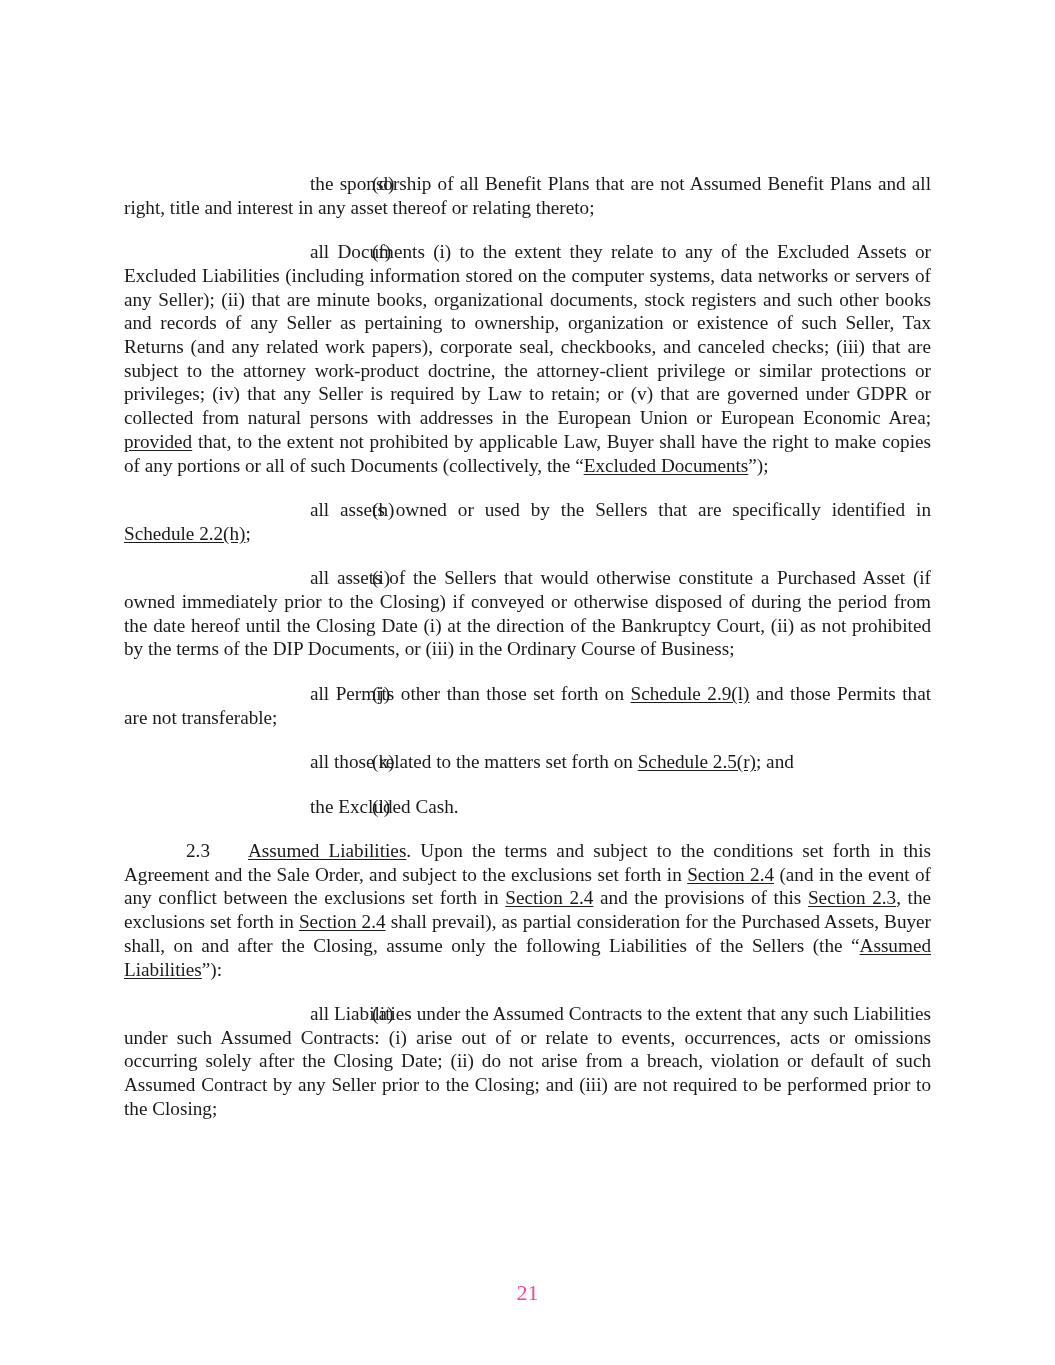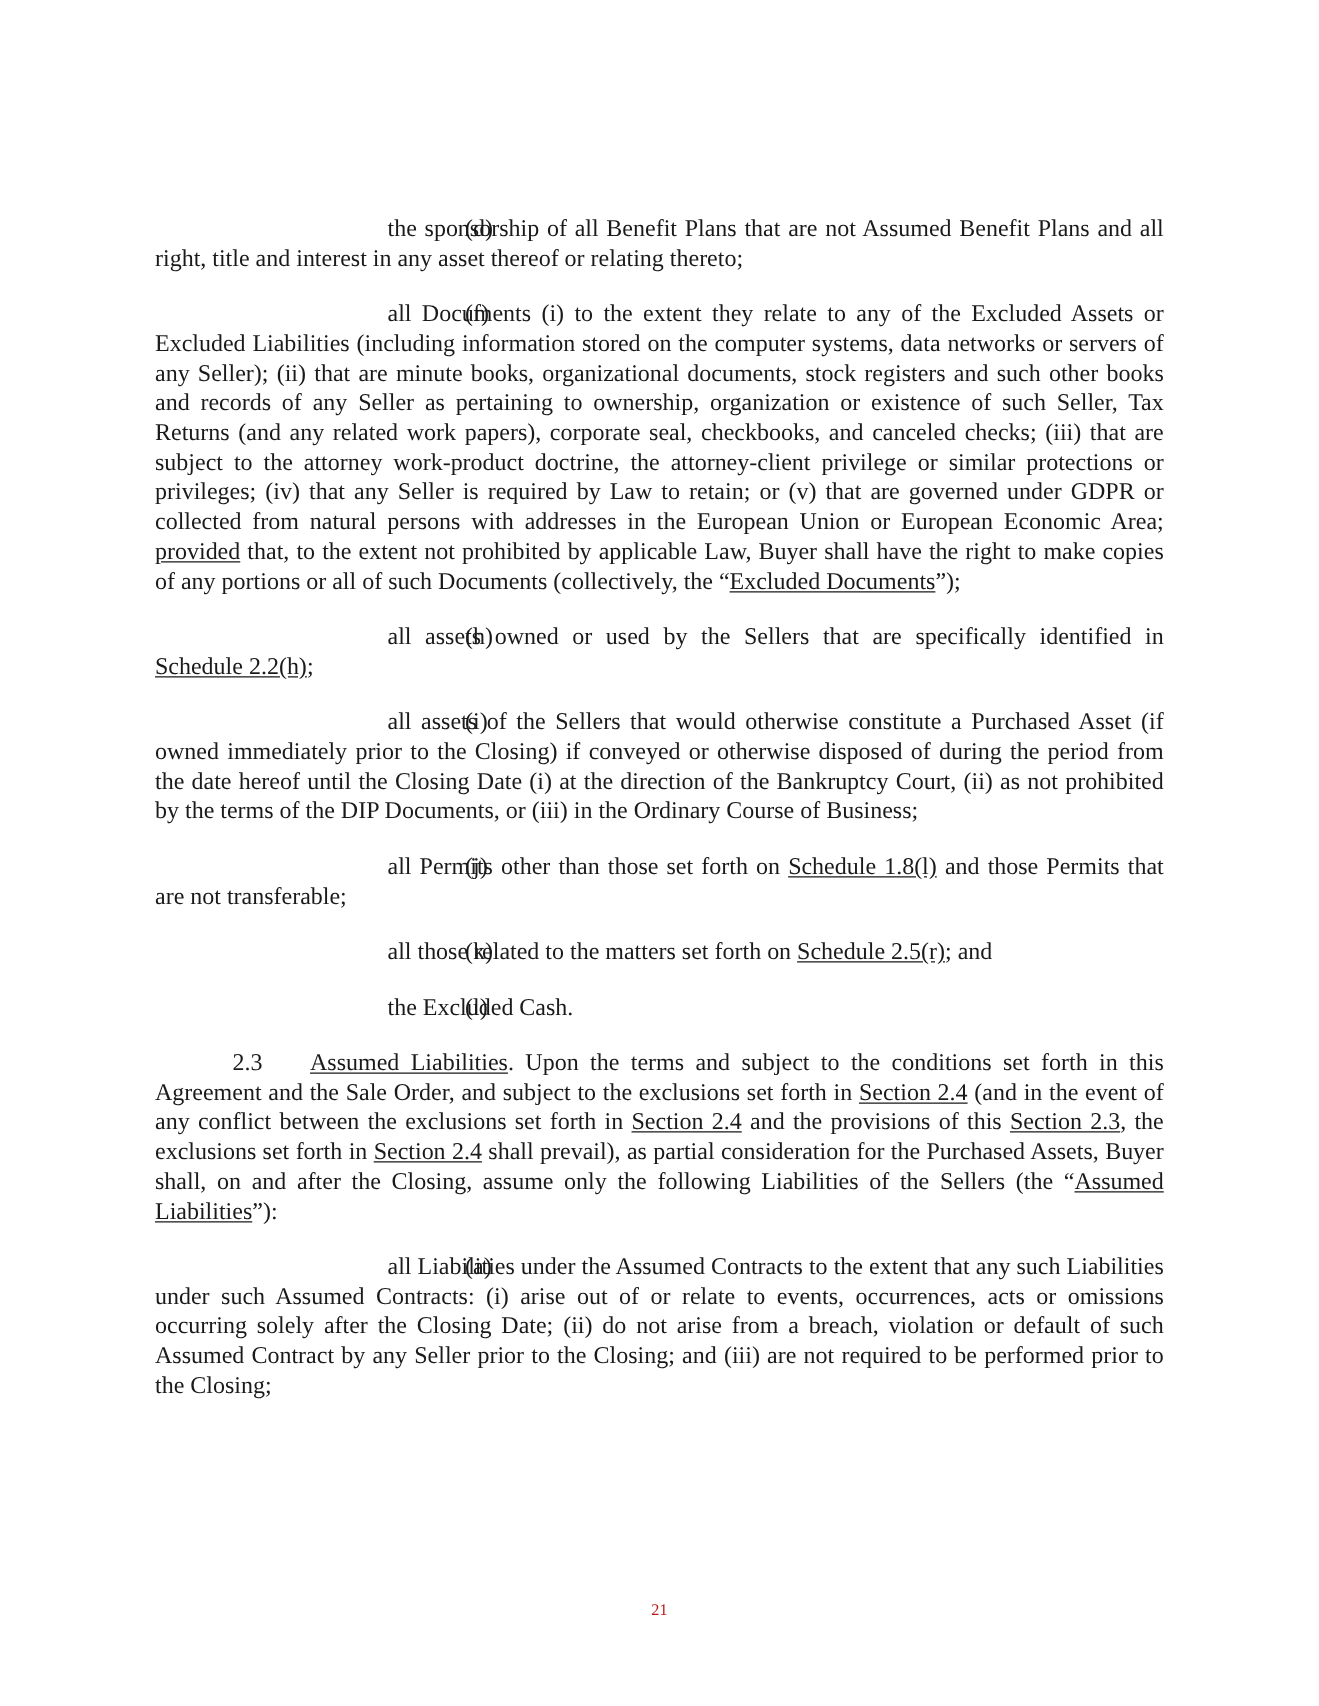--- a/index.html
+++ b/index.html
@@ -11,39 +11,39 @@
     margin-top: 48px;
   }
   .para { text-align: justify; margin: 0 0 20.8px 0; }
   .label { display: inline-block; width: 62px; }
   .ind-item { padding-left: 0; text-indent: 124px; }
   .ind-sec { text-indent: 62px; }
   .sec-num { display: inline-block; width: 62px; text-indent: 0; }
   u { text-underline-offset: 2px; }
   .pagenum {
     position: absolute; top: 1280px; left: 0; width: 1055px; text-align: center;
-    font-family: "Liberation Serif", serif; font-size: 13px; color: #b91c1c;
+    font-family: "Liberation Serif", serif; font-size: 22px; color: #ec4899;
   }
 </style>
 </head>
 <body>
 
 <div class="page">
 
   <p class="para ind-item"><span class="label">(d)</span><span>the sponsorship of all Benefit Plans that are not Assumed Benefit Plans and all right, title and interest in any asset thereof or relating thereto;</span></p>
 
 
   <p class="para ind-item"><span class="label">(f)</span><span>all Documents (i) to the extent they relate to any of the Excluded Assets or Excluded Liabilities (including information stored on the computer systems, data networks or servers of any Seller); (ii) that are minute books, organizational documents, stock registers and such other books and records of any Seller as pertaining to ownership, organization or existence of such Seller, Tax Returns (and any related work papers), corporate seal, checkbooks, and canceled checks; (iii) that are subject to the attorney work-product doctrine, the attorney-client privilege or similar protections or privileges; (iv) that any Seller is required by Law to retain; or (v) that are governed under GDPR or collected from natural persons with addresses in the European Union or European Economic Area; </span><u>provided</u><span> that, to the extent not prohibited by applicable Law, Buyer shall have the right to make copies of any portions or all of such Documents (collectively, the “</span><u>Excluded Documents</u><span>”);</span></p>
 
 
   <p class="para ind-item"><span class="label">(h)</span><span>all assets owned or used by the Sellers that are specifically identified in </span><u>Schedule 2.2(h)</u><span>;</span></p>
 
   <p class="para ind-item"><span class="label">(i)</span><span>all assets of the Sellers that would otherwise constitute a Purchased Asset (if owned immediately prior to the Closing) if conveyed or otherwise disposed of during the period from the date hereof until the Closing Date (i) at the direction of the Bankruptcy Court, (ii) as not prohibited by the terms of the DIP Documents, or (iii) in the Ordinary Course of Business;</span></p>
 
-  <p class="para ind-item"><span class="label">(j)</span><span>all Permits other than those set forth on </span><u>Schedule 1.8(l)</u><span> and those Permits that are not transferable;</span></p>
+  <p class="para ind-item"><span class="label">(j)</span><span>all Permits other than those set forth on </span><u>Schedule 2.9(l)</u><span> and those Permits that are not transferable;</span></p>
 
   <p class="para ind-item"><span class="label">(k)</span><span>all those related to the matters set forth on </span><u>Schedule 2.5(r)</u><span>; and</span></p>
 
   <p class="para ind-item"><span class="label">(l)</span><span>the Excluded Cash.</span></p>
 
   <p class="para ind-sec"><span class="sec-num">2.3</span><u>Assumed Liabilities</u><span>. Upon the terms and subject to the conditions set forth in this Agreement and the Sale Order, and subject to the exclusions set forth in </span><u>Section 2.4</u><span> (and in the event of any conflict between the exclusions set forth in </span><u>Section 2.4</u><span> and the provisions of this </span><u>Section 2.3</u><span>, the exclusions set forth in </span><u>Section 2.4</u><span> shall prevail), as partial consideration for the Purchased Assets, Buyer shall, on and after the Closing, assume only the following Liabilities of the Sellers (the “</span><u>Assumed Liabilities</u><span>”):</span></p>
 
   <p class="para ind-item"><span class="label">(a)</span><span>all Liabilities under the Assumed Contracts to the extent that any such Liabilities under such Assumed Contracts: (i) arise out of or relate to events, occurrences, acts or omissions occurring solely after the Closing Date; (ii) do not arise from a breach, violation or default of such Assumed Contract by any Seller prior to the Closing; and (iii) are not required to be performed prior to the Closing;</span></p>
 
 </div>

